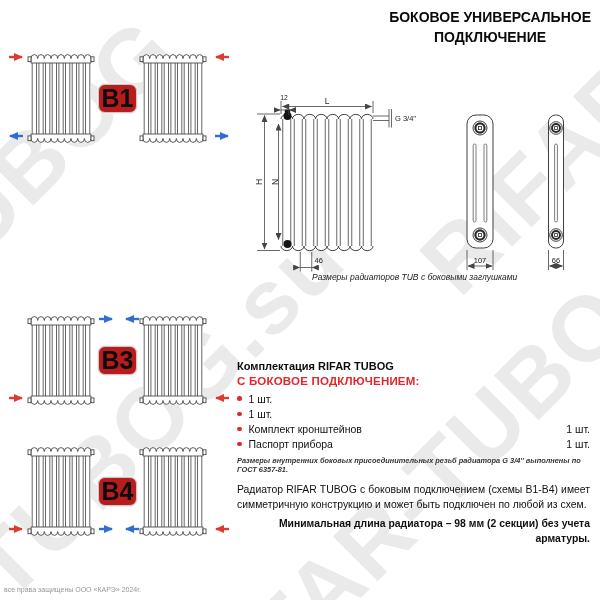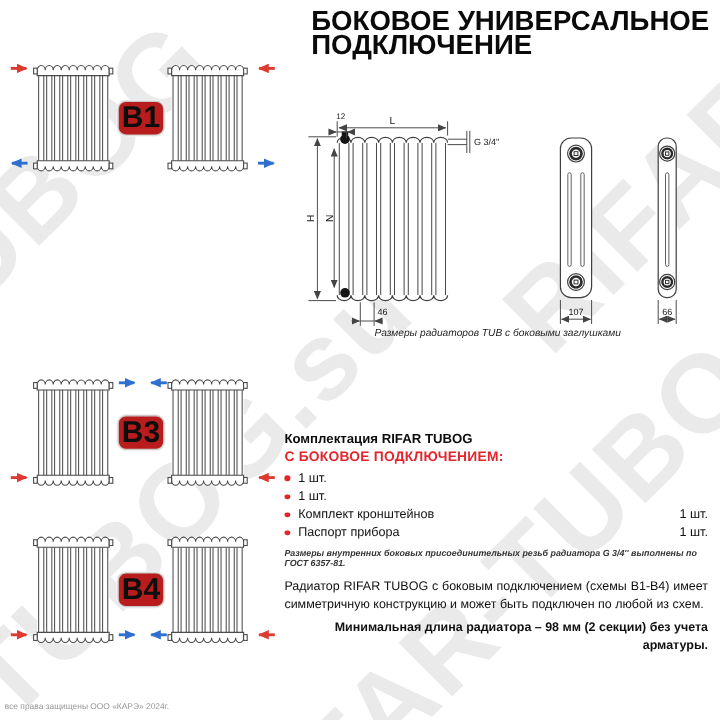--- a/index.html
+++ b/index.html
@@ -2,22 +2,22 @@
 <html><head>
 <meta charset="utf-8">
 <style>
   html,body{margin:0;padding:0;background:#fff;}
   .page{position:relative;width:600px;height:600px;background:#fff;overflow:hidden;
         font-family:"Liberation Sans",sans-serif;color:#111;}
   
   .wm{position:absolute;font-weight:bold;color:#8f8f8f;opacity:0.18;white-space:nowrap;
       transform-origin:0 0;transform:rotate(-45deg);font-size:92px;letter-spacing:2px;z-index:0;}
   
-  .title{position:absolute;top:7px;right:9px;text-align:left;font-weight:bold;
-         font-size:23px;line-height:20px;color:#0a0a0a;z-index:2;}
+  .title{position:absolute;top:7px;right:9px;text-align:center;font-weight:bold;
+         font-size:14px;line-height:20px;color:#0a0a0a;z-index:2;}
   .title span{display:block;}
   
   .scheme{position:absolute;left:8px;width:222px;height:101px;z-index:1;}
   .scheme-svg{position:absolute;left:0;top:0;overflow:visible;}
   .sup{stroke:#dd3a31;stroke-width:2.4;}
   .ret{stroke:#2f6fd0;stroke-width:2.4;}
   .scheme-label{position:absolute;left:90px;top:36px;width:37px;height:27px;
        border:1.5px solid #c9c9c9;border-radius:7px;background:#b91c1c;
        font-weight:bold;font-size:25px;color:#0d0d0d;
        display:flex;align-items:center;justify-content:center;box-shadow:0 0 0 1px #f0f0f0;}

